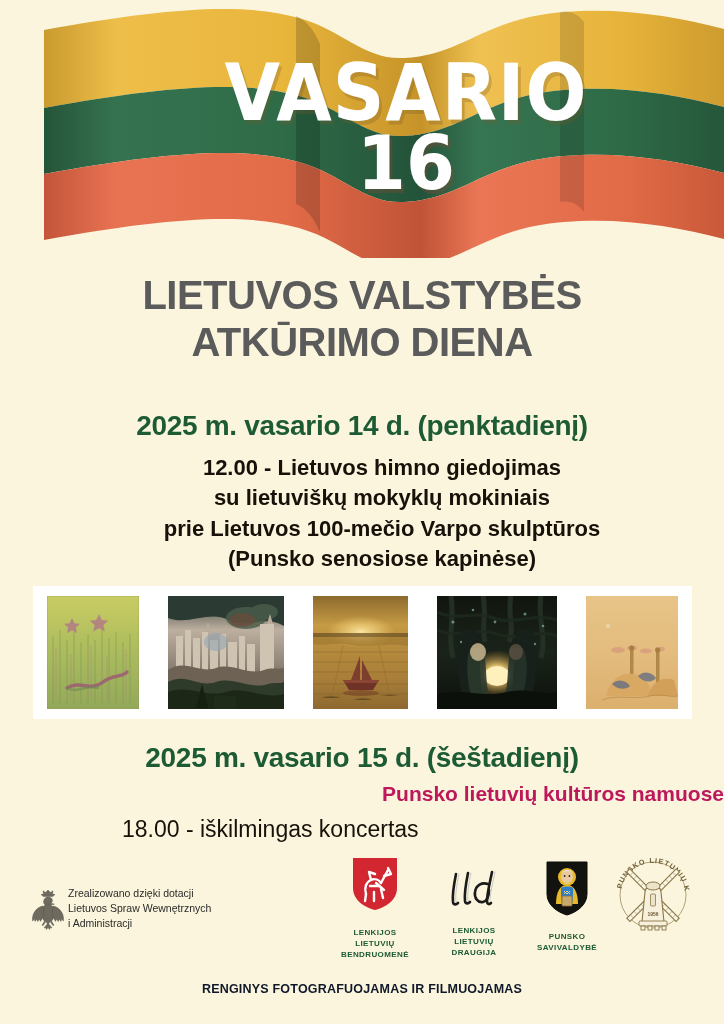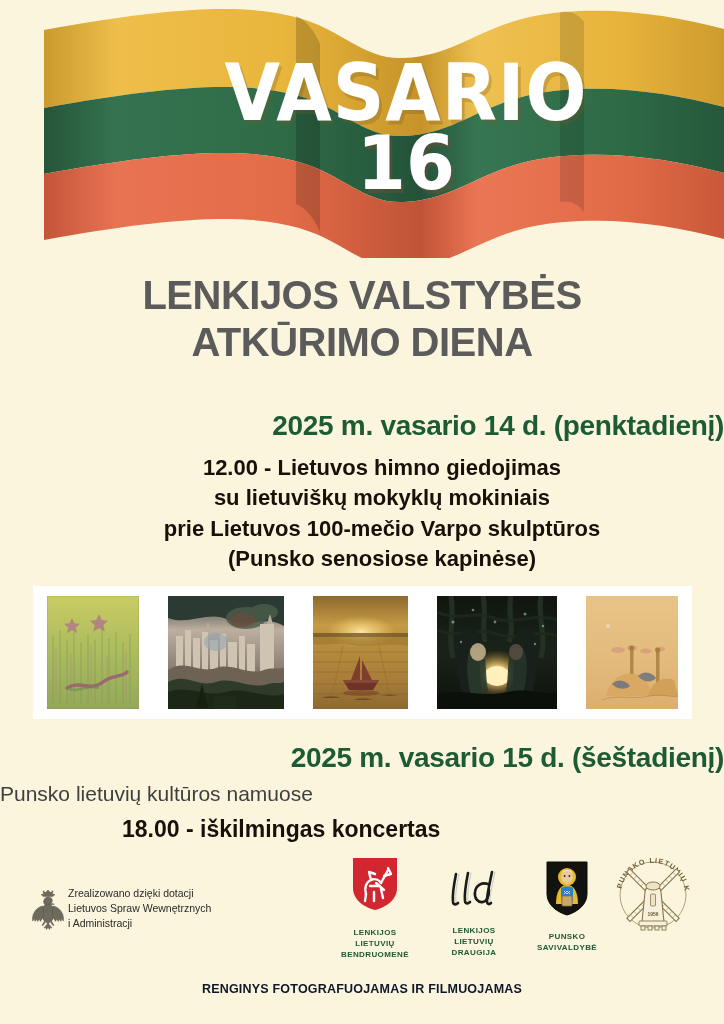--- a/index.html
+++ b/index.html
@@ -47,21 +47,21 @@
     position:absolute;left:0;top:272px;width:724px;text-align:center;
     color:#5B5B5B;
     font-weight:700;
     font-size:40px;
     line-height:1.18;
     letter-spacing:-0.5px;
   }
   .main-title .ln{display:block;}
 
   .date-line{
-    text-align:right;
+    text-align:center;
     color:#1D5B34;
     font-weight:700;
     font-size:28px;
     letter-spacing:-0.3px;
   }
   #friday-date{position:absolute;left:0;top:410px;width:724px;}
 
   .detail-block{
     position:absolute;left:122px;top:453px;width:520px;
     color:#17110A;
@@ -80,26 +80,26 @@
   }
   .art{
     height:113px;
     flex:0 0 auto;
     display:block;
   }
 
   
   #saturday-date{position:absolute;left:0;top:742px;width:724px;}
   .venue{
-    position:absolute;left:0;top:782px;width:724px;text-align:left;
-    color:#404040;font-weight:400;font-size:21px;
+    position:absolute;left:0;top:782px;width:724px;text-align:right;
+    color:#be185d;font-weight:700;font-size:21px;
   }
   .concert{
     position:absolute;left:122px;top:816px;width:520px;text-align:left;
-    color:#17110A;font-weight:700;font-size:23px;
+    color:#17110A;font-weight:400;font-size:23px;
   }
 
   
   .sponsors{
     position:absolute;left:0;top:852px;width:724px;height:110px;
   }
   .ministry{
     position:absolute;left:28px;top:34px;
     display:flex;align-items:center;
   }
@@ -183,21 +183,21 @@
       <path fill="#000000" opacity="0.13" d="M516,12 C526,10 534,14 540,22 L540,212 C534,204 526,200 516,202 Z"></path>
     </svg>
 
     <div class="flag-title">
       <span class="vasario-word">VASARIO</span>
       <span class="vasario-num">16</span>
     </div>
   </div>
 
   <div class="main-title">
-    <span class="ln">LENKIJOS VALSTYBĖS</span>
+    <span class="ln">LIETUVOS VALSTYBĖS</span>
     <span class="ln">ATKŪRIMO DIENA</span>
   </div>
 
   <div class="date-line" id="friday-date">2025 m. vasario 14 d. (penktadienį)</div>
 
   <div class="detail-block">
     <span class="ln">12.00 - Lietuvos himno giedojimas</span>
     <span class="ln">su lietuviškų mokyklų mokiniais</span>
     <span class="ln">prie Lietuvos 100-mečio Varpo skulptūros</span>
     <span class="ln">(Punsko senosiose kapinėse)</span>

